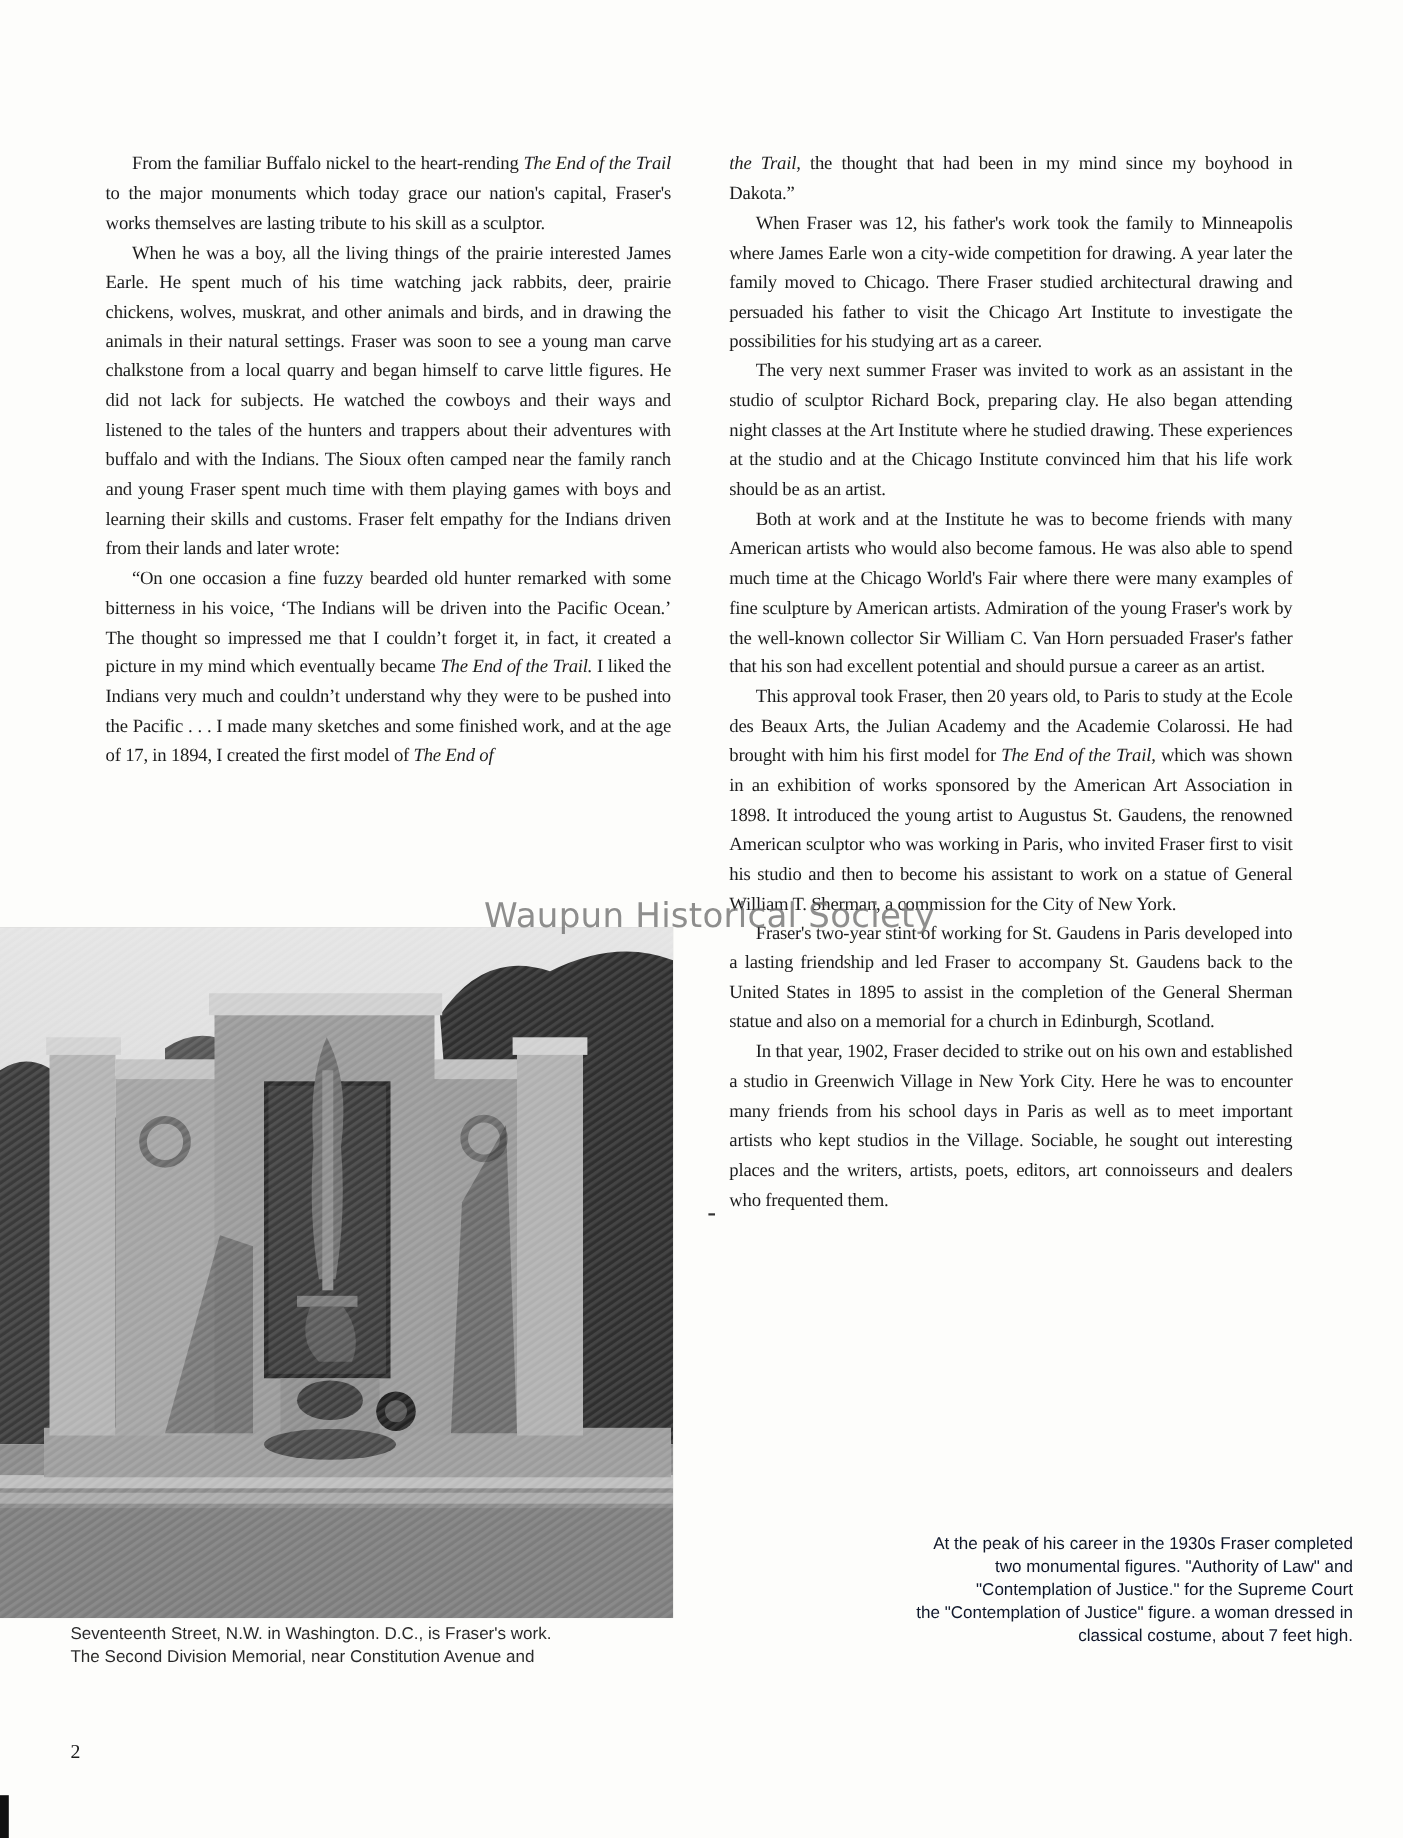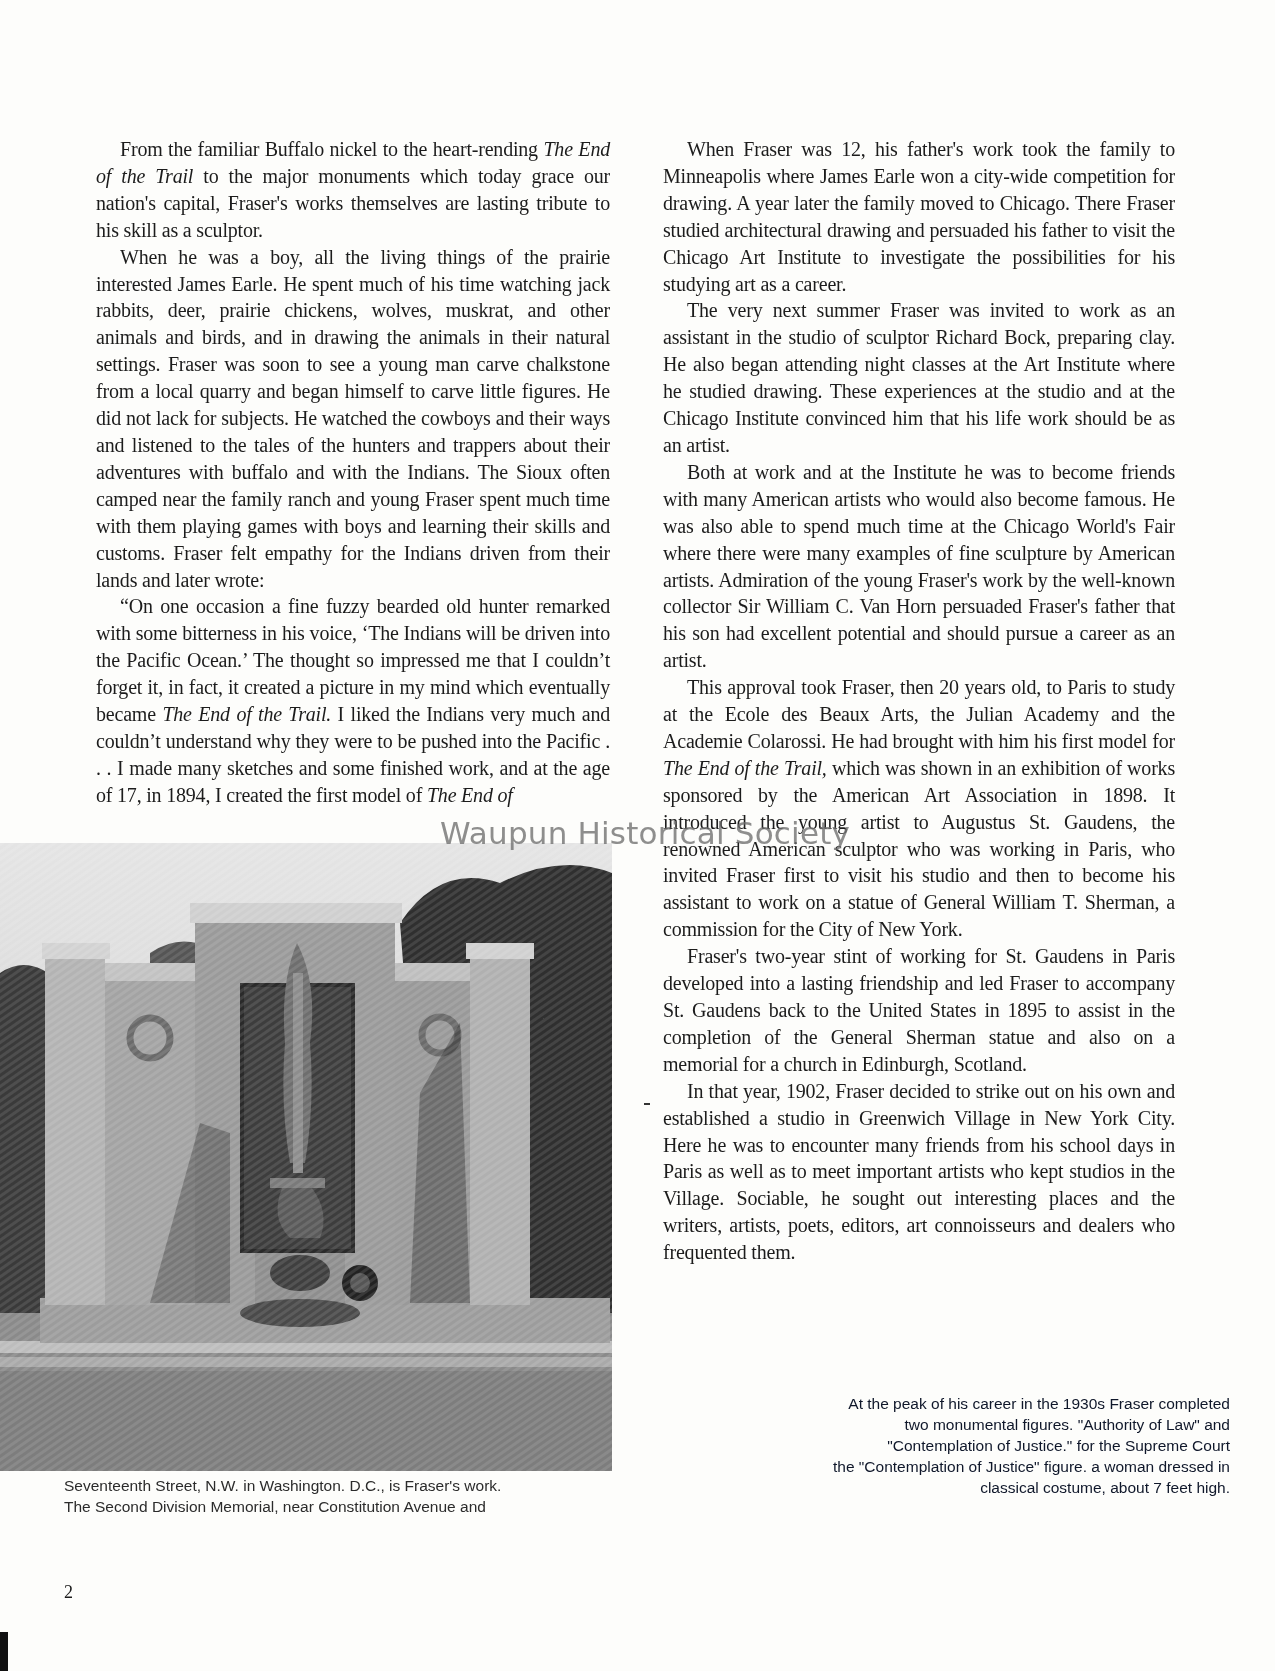--- a/index.html
+++ b/index.html
@@ -7,21 +7,21 @@
       width: 1275px;
       height: 1671px;
       background: #fdfdfb;
       position: relative;
       overflow: hidden;
       color: #1c1c1c;
       font-family: "Liberation Serif", "DejaVu Serif", serif;
     }
     .col {
       position: absolute;
-      font-size: 20px;
+      font-size: 17px;
       line-height: 26.9px;
       text-align: justify;
       letter-spacing: -0.2px;
     }
     .col p { margin: 0; text-indent: 24px; }
     .col p.noindent { text-indent: 0; }
     .col-left { left: 96px; top: 136px; width: 514px; }
     .col-right { left: 663px; top: 136px; width: 512px; }
     i { font-style: italic; }
 
@@ -77,20 +77,21 @@
 </head>
 <body>
 
 <div class="col col-left">
   <p><span>From the familiar Buffalo nickel to the heart-rending </span><i>The End of the Trail</i><span> to the major monuments which today grace our nation's capital, Fraser's works themselves are lasting tribute to his skill as a sculptor.</span></p>
   <p>When he was a boy, all the living things of the prairie interested James Earle. He spent much of his time watching jack rabbits, deer, prairie chickens, wolves, muskrat, and other animals and birds, and in drawing the animals in their natural settings. Fraser was soon to see a young man carve chalkstone from a local quarry and began himself to carve little figures. He did not lack for subjects. He watched the cowboys and their ways and listened to the tales of the hunters and trappers about their adventures with buffalo and with the Indians. The Sioux often camped near the family ranch and young Fraser spent much time with them playing games with boys and learning their skills and customs. Fraser felt empathy for the Indians driven from their lands and later wrote:</p>
   <p><span>“On one occasion a fine fuzzy bearded old hunter remarked with some bitterness in his voice, ‘The Indians will be driven into the Pacific Ocean.’ The thought so impressed me that I couldn’t forget it, in fact, it created a picture in my mind which eventually became </span><i>The End of the Trail.</i><span> I liked the Indians very much and couldn’t understand why they were to be pushed into the Pacific . . . I made many sketches and some finished work, and at the age of 17, in 1894, I created the first model of </span><i>The End of</i></p>
 </div>
 
 <div class="col col-right">
+  <p class="noindent"><i>the Trail,</i><span> the thought that had been in my mind since my boyhood in Dakota.”</span></p>
   <p>When Fraser was 12, his father's work took the family to Minneapolis where James Earle won a city-wide competition for drawing. A year later the family moved to Chicago. There Fraser studied architectural drawing and persuaded his father to visit the Chicago Art Institute to investigate the possibilities for his studying art as a career.</p>
   <p>The very next summer Fraser was invited to work as an assistant in the studio of sculptor Richard Bock, preparing clay. He also began attending night classes at the Art Institute where he studied drawing. These experiences at the studio and at the Chicago Institute convinced him that his life work should be as an artist.</p>
   <p>Both at work and at the Institute he was to become friends with many American artists who would also become famous. He was also able to spend much time at the Chicago World's Fair where there were many examples of fine sculpture by American artists. Admiration of the young Fraser's work by the well-known collector Sir William C. Van Horn persuaded Fraser's father that his son had excellent potential and should pursue a career as an artist.</p>
   <p><span>This approval took Fraser, then 20 years old, to Paris to study at the Ecole des Beaux Arts, the Julian Academy and the Academie Colarossi. He had brought with him his first model for </span><i>The End of the Trail,</i><span> which was shown in an exhibition of works sponsored by the American Art Association in 1898. It introduced the young artist to Augustus St. Gaudens, the renowned American sculptor who was working in Paris, who invited Fraser first to visit his studio and then to become his assistant to work on a statue of General William T. Sherman, a commission for the City of New York.</span></p>
   <p>Fraser's two-year stint of working for St. Gaudens in Paris developed into a lasting friendship and led Fraser to accompany St. Gaudens back to the United States in 1895 to assist in the completion of the General Sherman statue and also on a memorial for a church in Edinburgh, Scotland.</p>
   <p>In that year, 1902, Fraser decided to strike out on his own and established a studio in Greenwich Village in New York City. Here he was to encounter many friends from his school days in Paris as well as to meet important artists who kept studios in the Village. Sociable, he sought out interesting places and the writers, artists, poets, editors, art connoisseurs and dealers who frequented them.</p>
 </div>
 
 <div class="photo">
   <svg viewBox="0 0 612 628" preserveAspectRatio="none">

